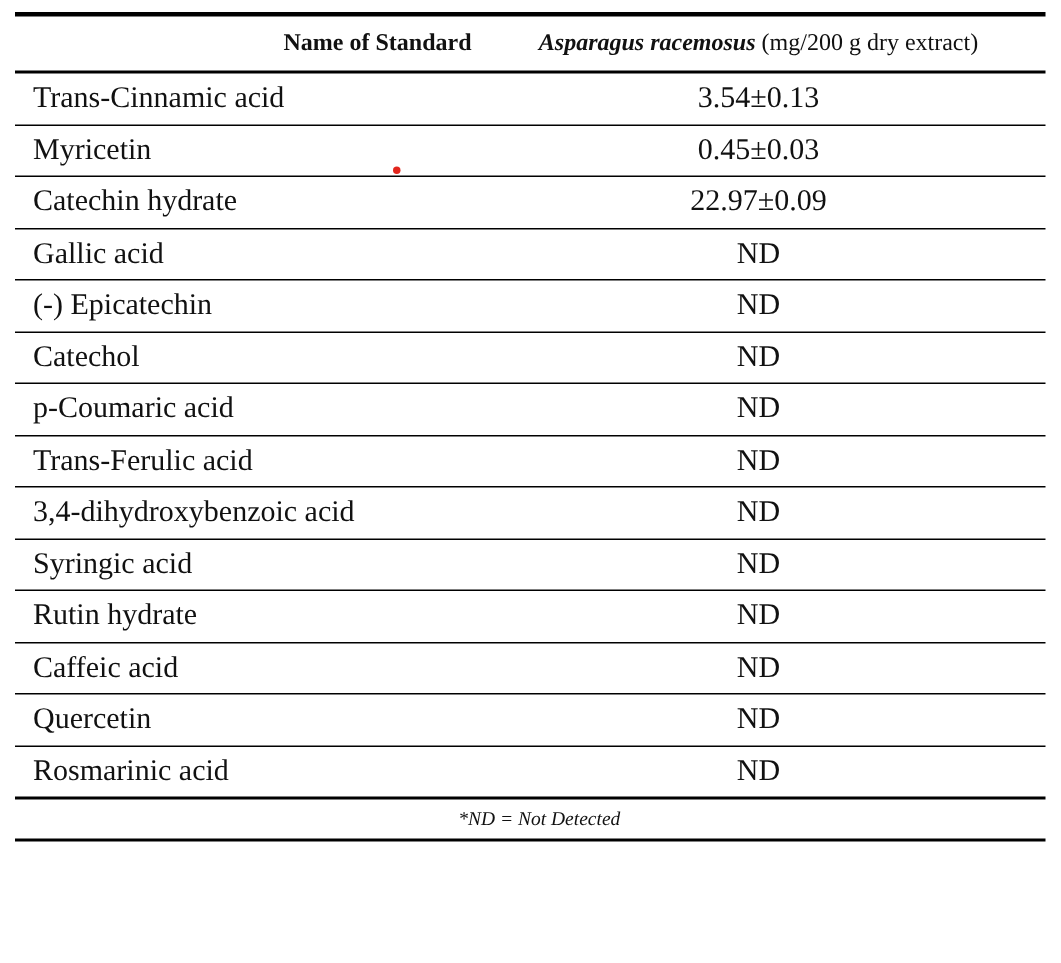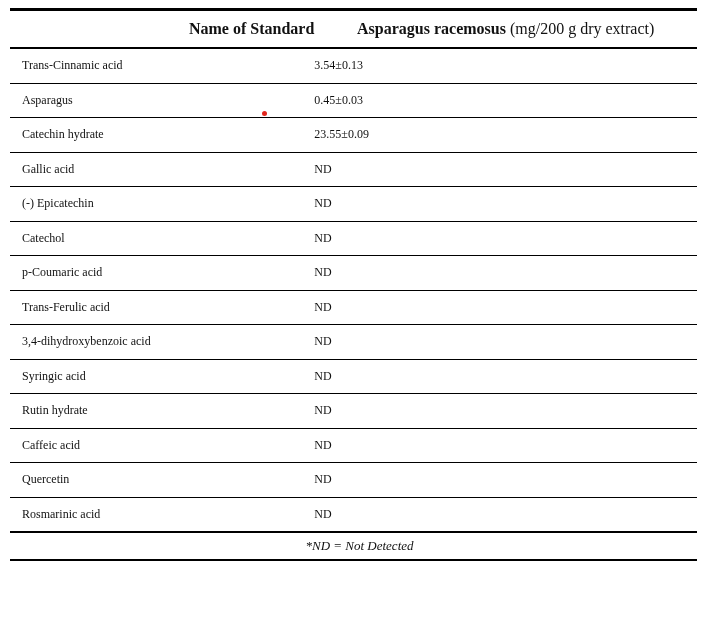--- a/index.html
+++ b/index.html
@@ -39,38 +39,40 @@
   thead th.c1 {
     text-align: right;
     padding-left: 12px;
   }
   thead th.c2 {
     text-align: center;
     font-weight: normal;
   }
   thead th.c2 .species {
     font-weight: bold;
+    font-style: italic;
     text-align: center;
   }
 
   tbody td {
     height: 33.5px;
     border-bottom: 1.5px solid #000000;
-    font-size: 12px;
+    font-size: 20px;
     vertical-align: middle;
     padding: 0;
   }
   tbody tr:last-child td {
     border-bottom: 2px solid #000000;
   }
   tbody td.c1 {
     text-align: left;
     padding-left: 12px;
   }
   tbody td.c2 {
+    text-align: center;
   }
 
   tfoot td.footnote {
     height: 26px;
     font-size: 13px;
     font-style: italic;
     text-align: center;
     padding: 0 0 0 12px;
     vertical-align: middle;
   }
@@ -100,26 +102,26 @@
         <span class="species">Asparagus racemosus</span><span> (mg/200 g dry extract)</span>
       </th>
     </tr>
   </thead>
   <tbody>
       <tr>
         <td class="c1">Trans-Cinnamic acid</td>
         <td class="c2">3.54±0.13</td>
       </tr>
       <tr>
-        <td class="c1">Asparagus</td>
+        <td class="c1">Myricetin</td>
         <td class="c2">0.45±0.03</td>
       </tr>
       <tr>
         <td class="c1">Catechin hydrate</td>
-        <td class="c2">23.55±0.09</td>
+        <td class="c2">22.97±0.09</td>
       </tr>
       <tr>
         <td class="c1">Gallic acid</td>
         <td class="c2">ND</td>
       </tr>
       <tr>
         <td class="c1">(-) Epicatechin</td>
         <td class="c2">ND</td>
       </tr>
       <tr>

